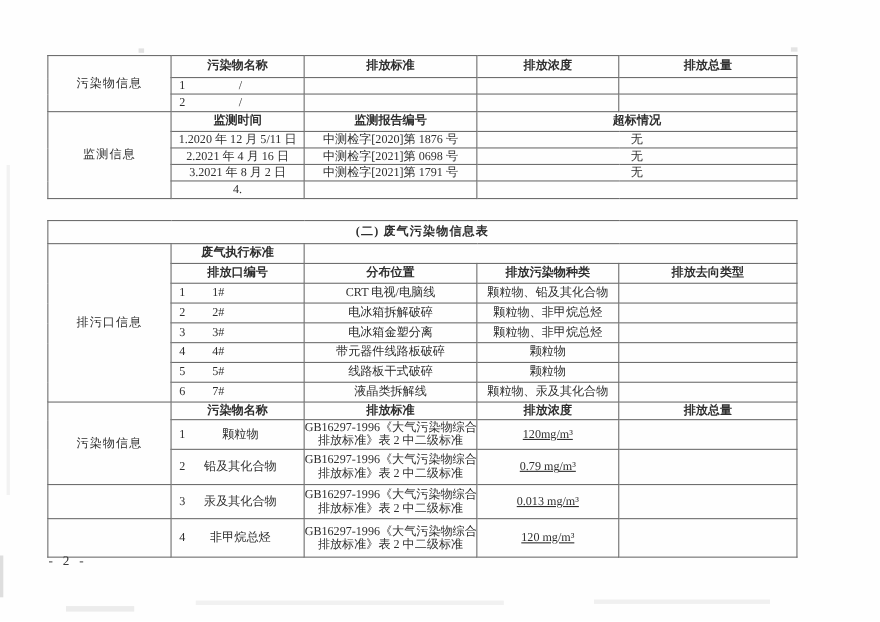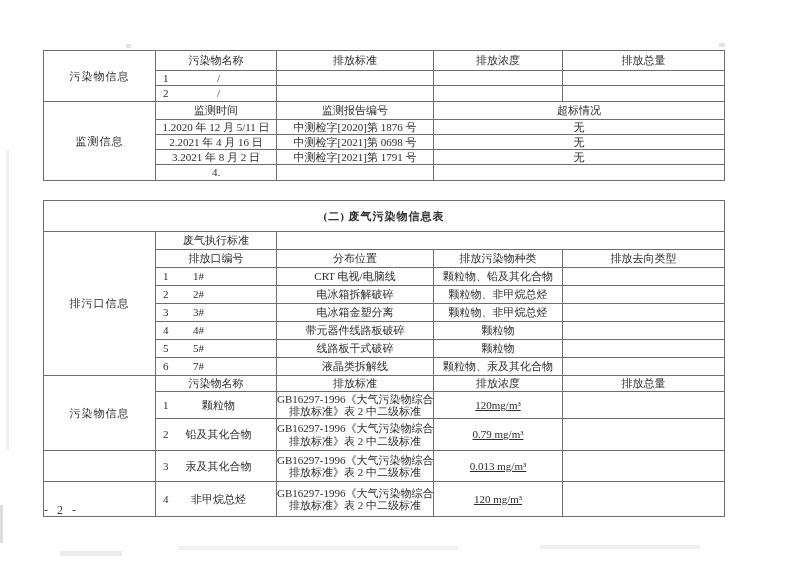--- a/index.html
+++ b/index.html
@@ -25,21 +25,21 @@
     font-size: 11px;
     line-height: 1.1;
     overflow: hidden;
     white-space: nowrap;
     color: #2e2e2e;
   }
   #table1 { left: 43px; top: 50px; width: 681px; }
   #table2 { left: 43px; top: 200px; width: 681px; }
 
   td.lbl { letter-spacing: 1px; }
-  td.hd  { font-weight: normal; }
+  td.hd  { font-weight: bold; }
   td.title-cell { font-weight: bold; font-size: 12px; letter-spacing: 1px; }
 
   .numcell { display: flex; align-items: center; width: 100%; }
   .num { flex: none; width: 22px; padding-left: 7px; text-align: left; }
   .nameval { flex: 1; text-align: center; padding-right: 24px; }
   .outval  { flex: 1; text-align: left; padding-left: 8px; }
 
   td.time-cell { text-align: left; padding-left: 3px; font-size: 10.5px; }
   td.report-cell { font-size: 10.5px; }
   td.std-cell { font-size: 9.5px; line-height: 11.5px; white-space: normal; padding: 1px 4px; }
@@ -136,21 +136,21 @@
 
   <table class="doc" id="table2">
     <colgroup>
       <col style="width:112px">
         <col style="width:121px">
         <col style="width:157px">
         <col style="width:129px">
         <col style="width:162px">
     </colgroup>
     <tbody>
-        <tr style="height:31px">
+        <tr style="height:21px">
       <td class="title-cell" colspan="5">(二) 废气污染物信息表</td>
     </tr>
     <tr style="height:18px">
       <td class="lbl" rowspan="8">排污口信息</td>
       <td class="hd">废气执行标准</td>
       <td colspan="3"></td>
     </tr>
     <tr style="height:18px">
       <td class="hd">排放口编号</td>
       <td class="hd">分布位置</td>

